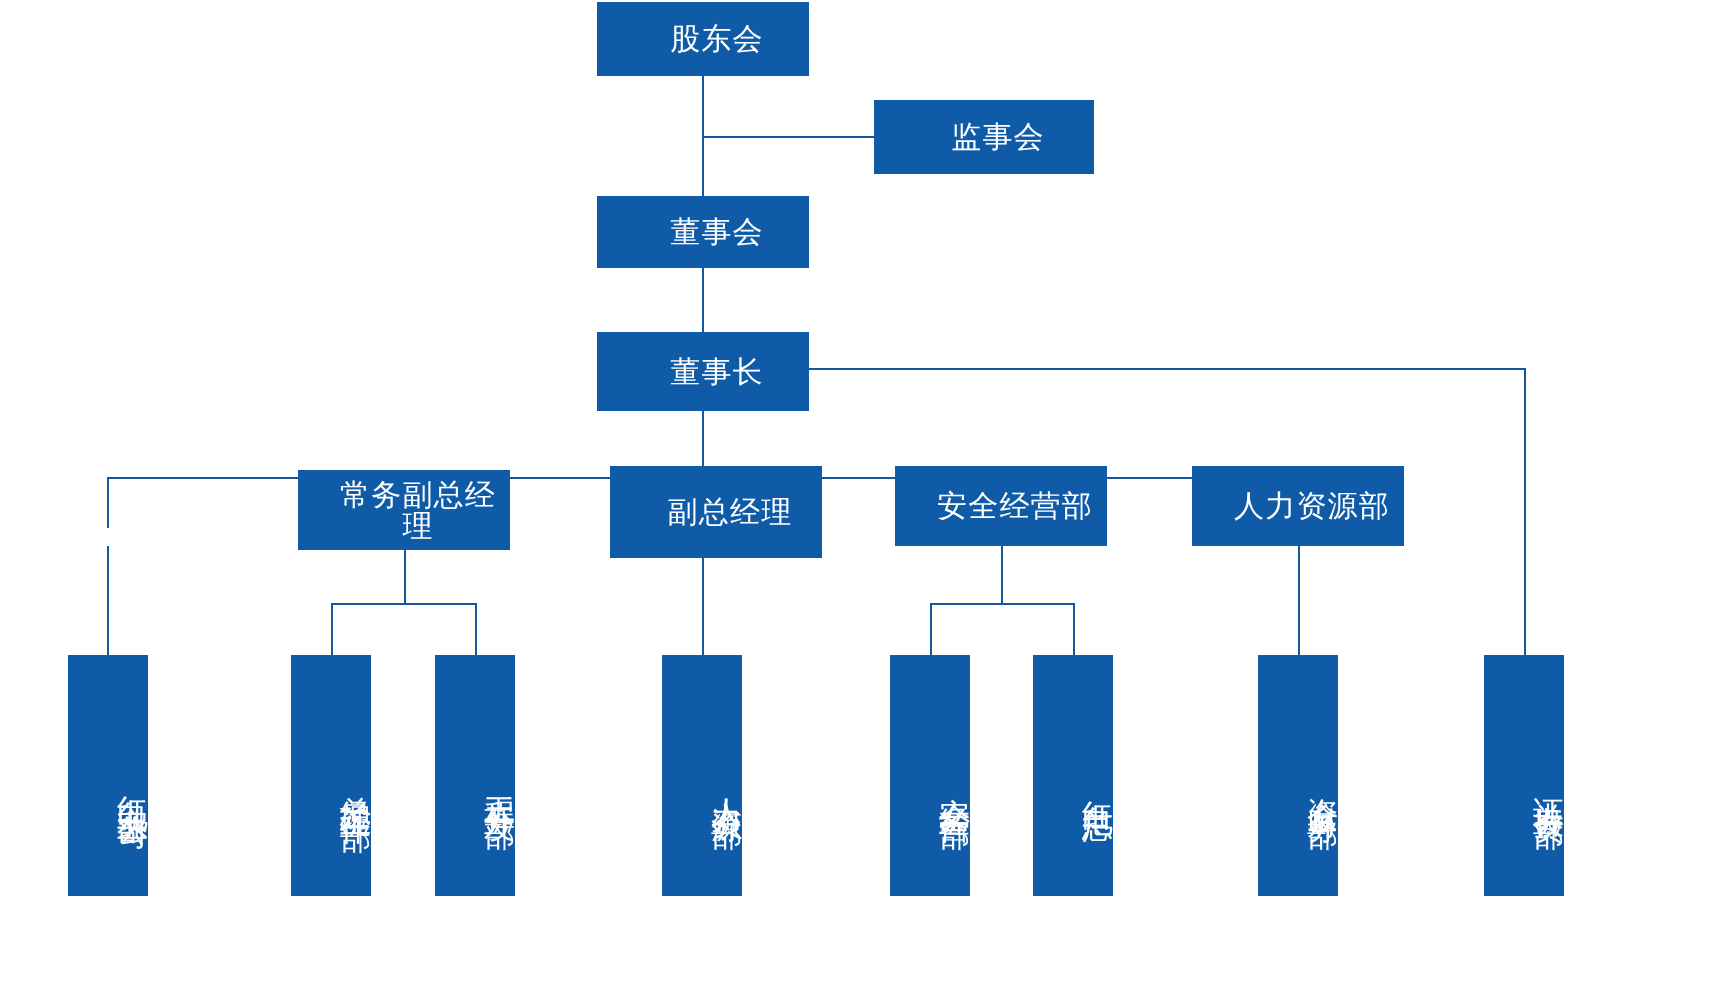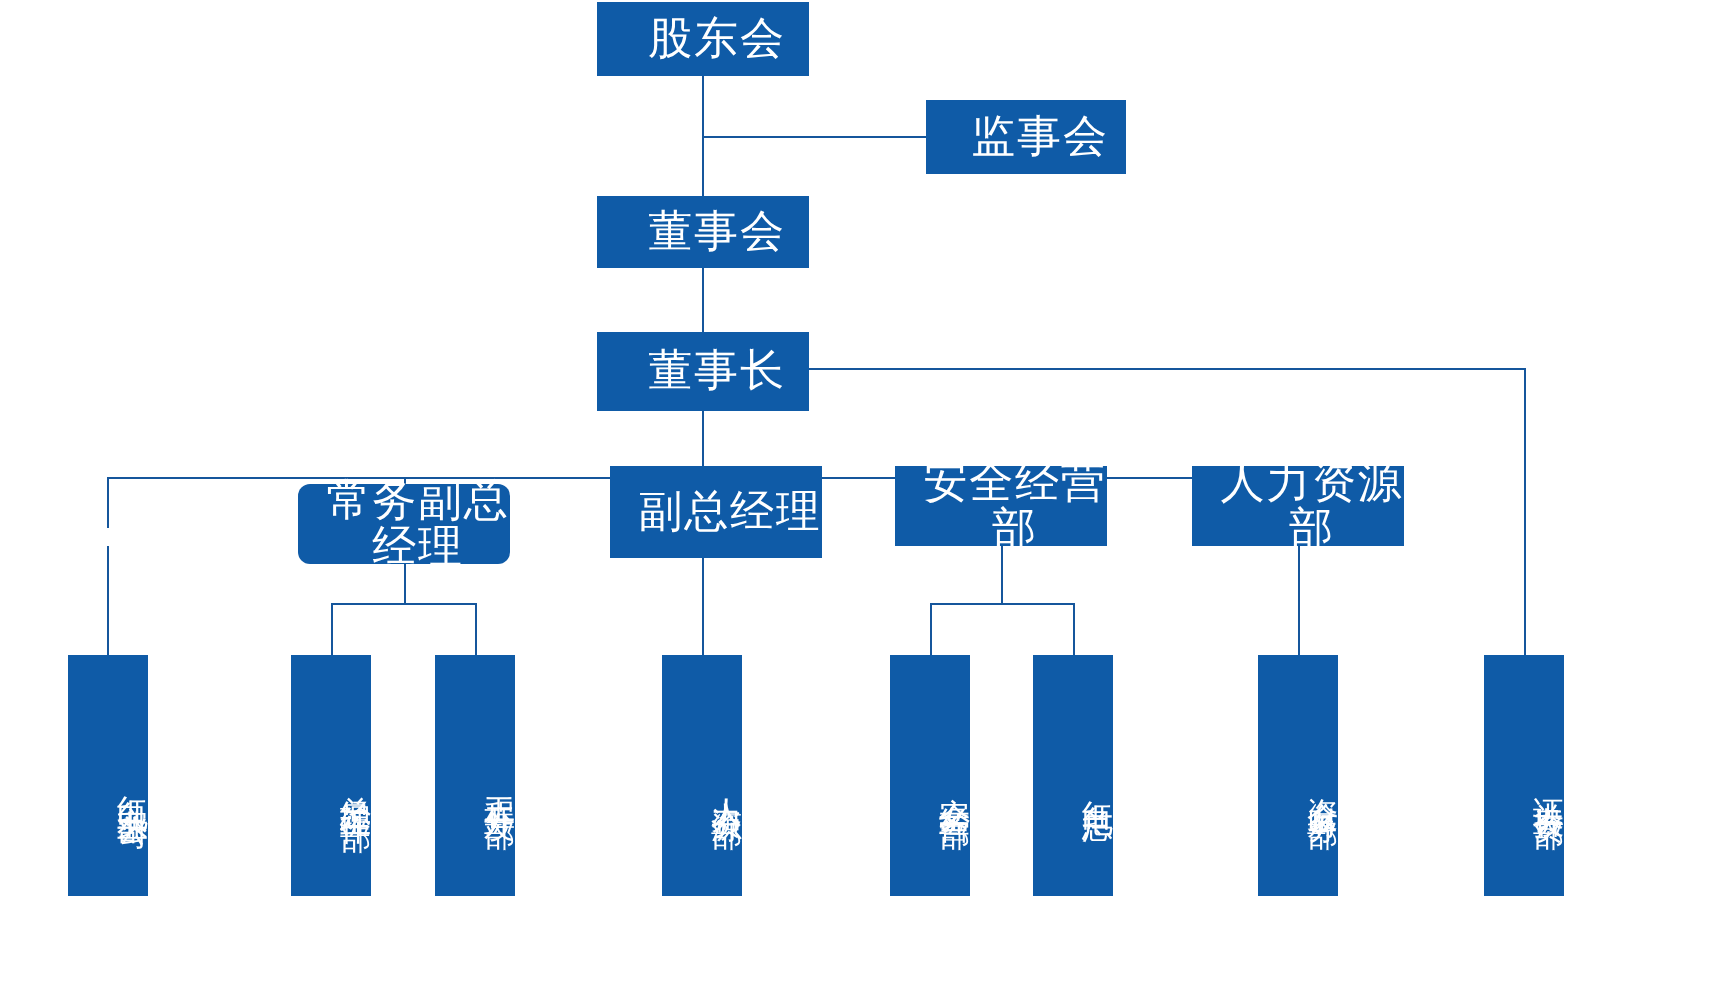--- a/index.html
+++ b/index.html
@@ -23,21 +23,21 @@
     display: flex;
     align-items: center;
     justify-content: center;
     box-sizing: border-box;
     text-align: center;
     line-height: 1.05;
     letter-spacing: 0.04em;
     user-select: none;
   }
   .node.horiz {
-    font-size: 44px;
+    font-size: 30px;
     padding-left: 28px;
   }
   .node.vert {
     writing-mode: vertical-rl;
     text-orientation: upright;
     font-size: 31px;
     letter-spacing: 0.16em;
     align-items: flex-start;
     justify-content: center;
     padding-top: 20px;
@@ -84,28 +84,28 @@
 
   <div class="conn v" style="left:1001px; top:546px; height:58px;"></div>
   <div class="conn h" style="left:930px; top:603px; width:145px;"></div>
   <div class="conn v" style="left:930px; top:603px; height:52px;"></div>
   <div class="conn v" style="left:1073px; top:603px; height:52px;"></div>
 
   <div class="conn v" style="left:1298px; top:546px; height:109px;"></div>
 
   <div class="node horiz" style="left:597px; top:2px; width:212px; height:74px;">股东会</div>
 
-  <div class="node horiz" style="left:926px; top:100px; width:200px; height:74px;">监事会</div>
+  <div class="node horiz" style="left:874px; top:100px; width:220px; height:74px;">监事会</div>
 
   <div class="node horiz" style="left:597px; top:196px; width:212px; height:72px;">董事会</div>
 
   <div class="node horiz" style="left:597px; top:332px; width:212px; height:79px;">董事长</div>
 
 
-  <div class="node horiz" style="left:298px; top:484px; width:212px; height:80px;border-radius:12px;">常务副总经理</div>
+  <div class="node horiz" style="left:298px; top:470px; width:212px; height:80px;">常务副总经理</div>
 
   <div class="node horiz" style="left:597px; top:466px; width:212px; height:92px;margin-left:13px;">副总经理</div>
 
   <div class="node horiz" style="left:895px; top:466px; width:212px; height:80px;">安全经营部</div>
 
   <div class="node horiz" style="left:1192px; top:466px; width:212px; height:80px;">人力资源部</div>
 
   <div class="node vert" style="left:68px; top:655px; width:80px; height:241px;">红电实业公司</div>
 
   <div class="node vert" style="left:291px; top:655px; width:80px; height:241px;">总经理工作部</div>

